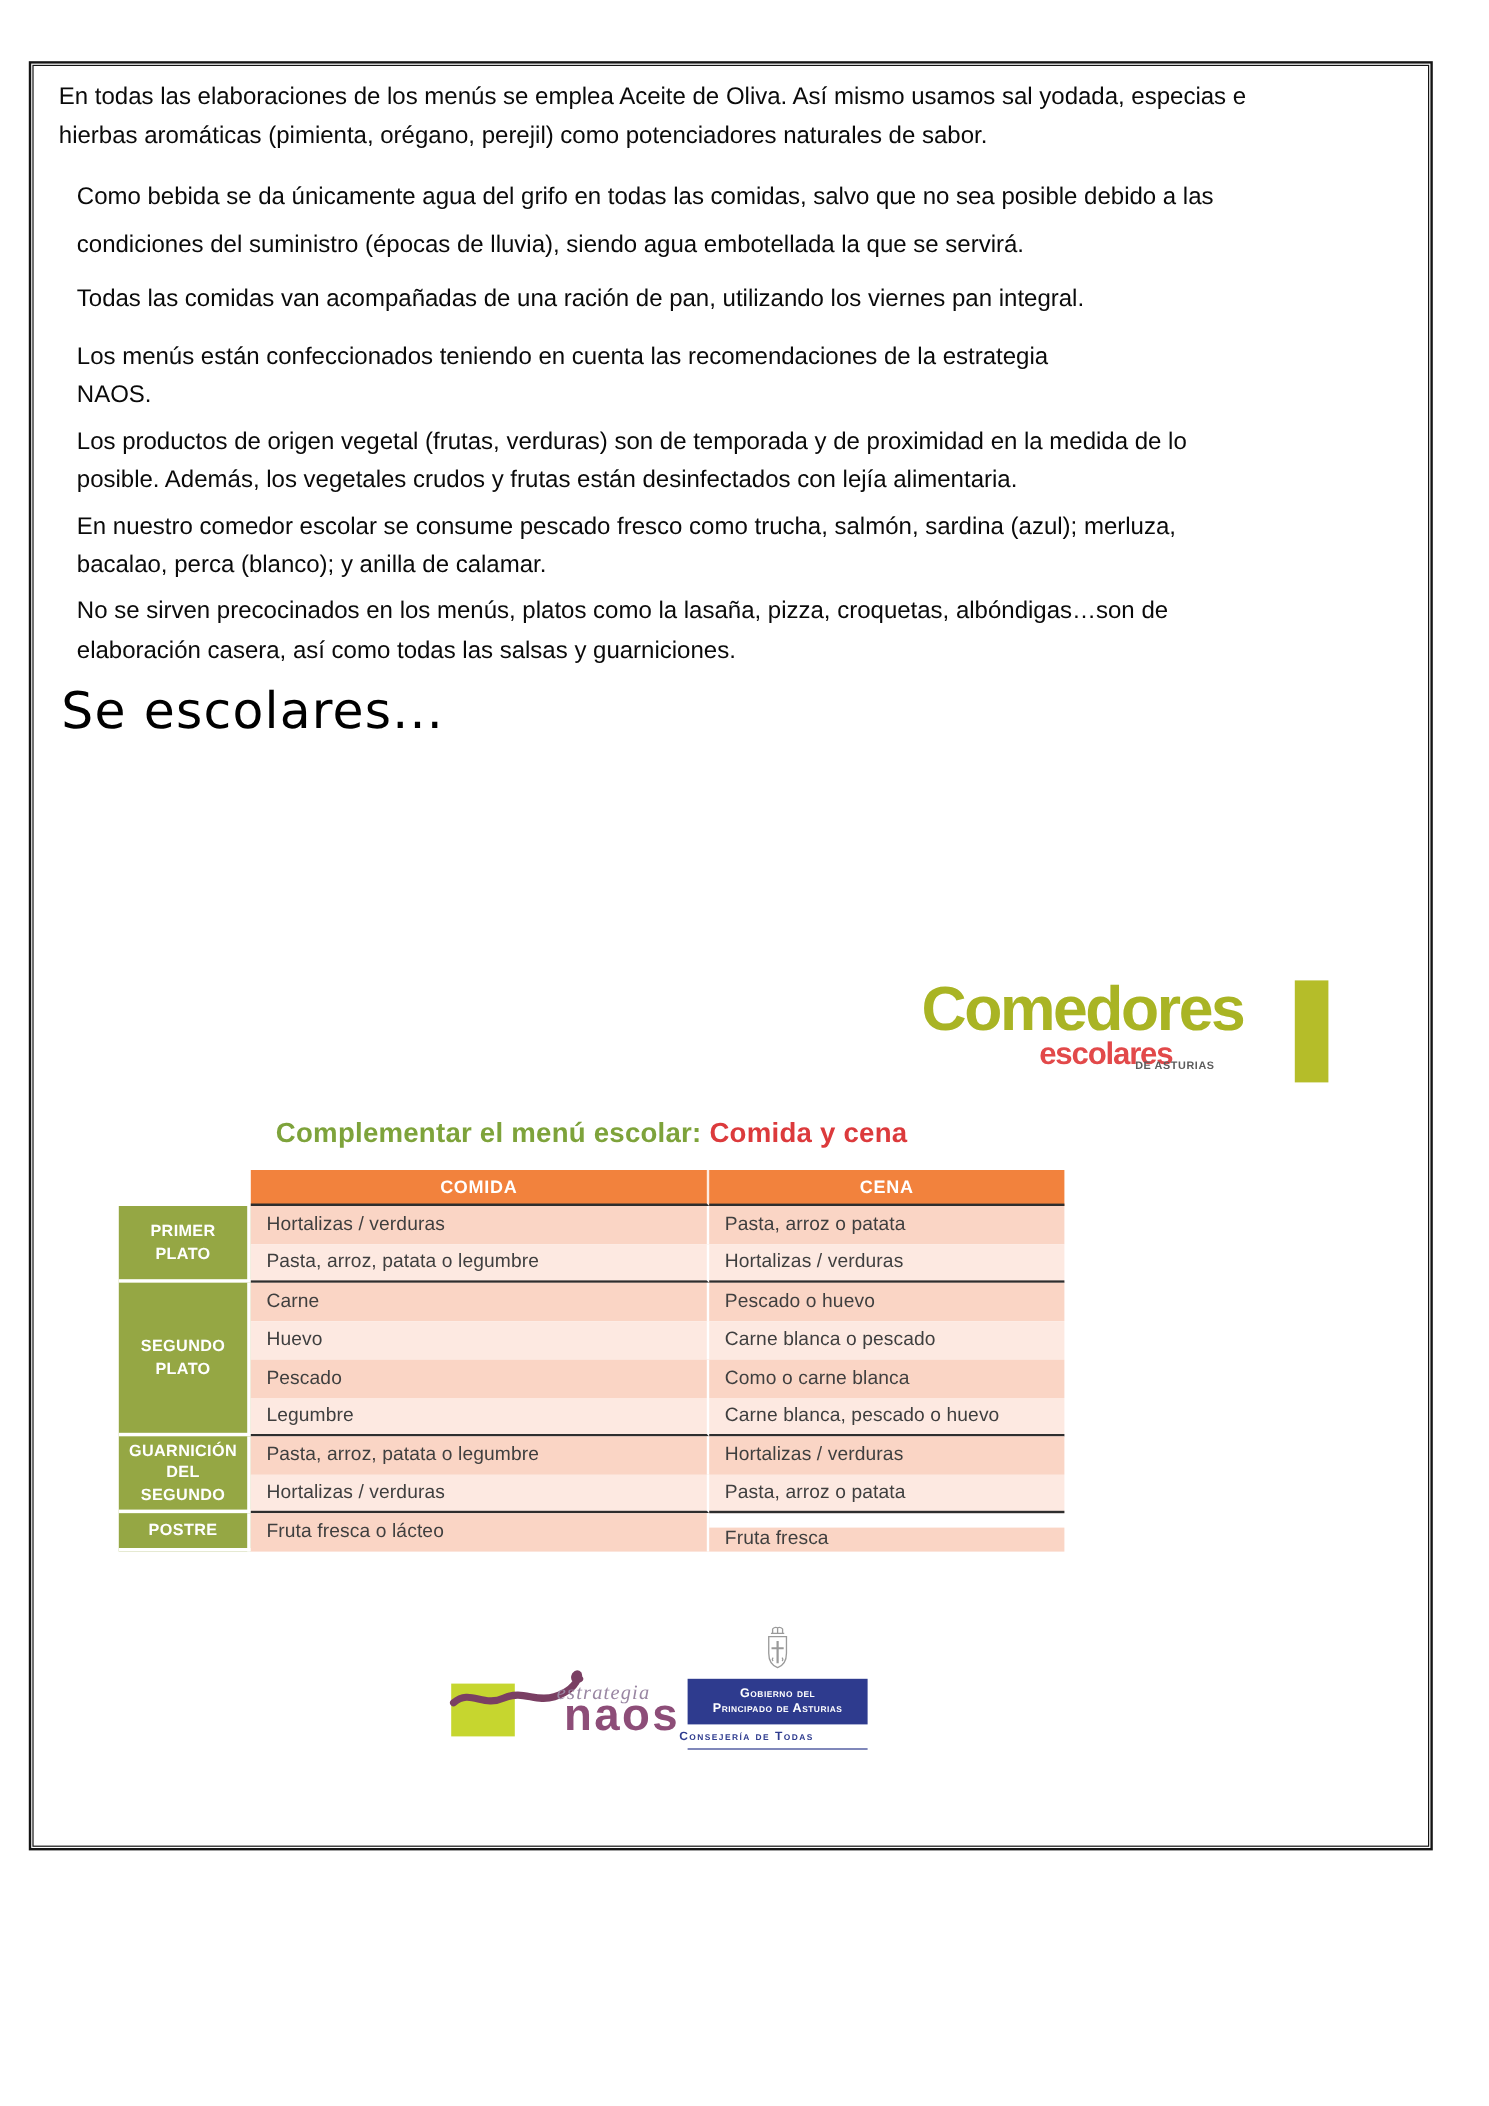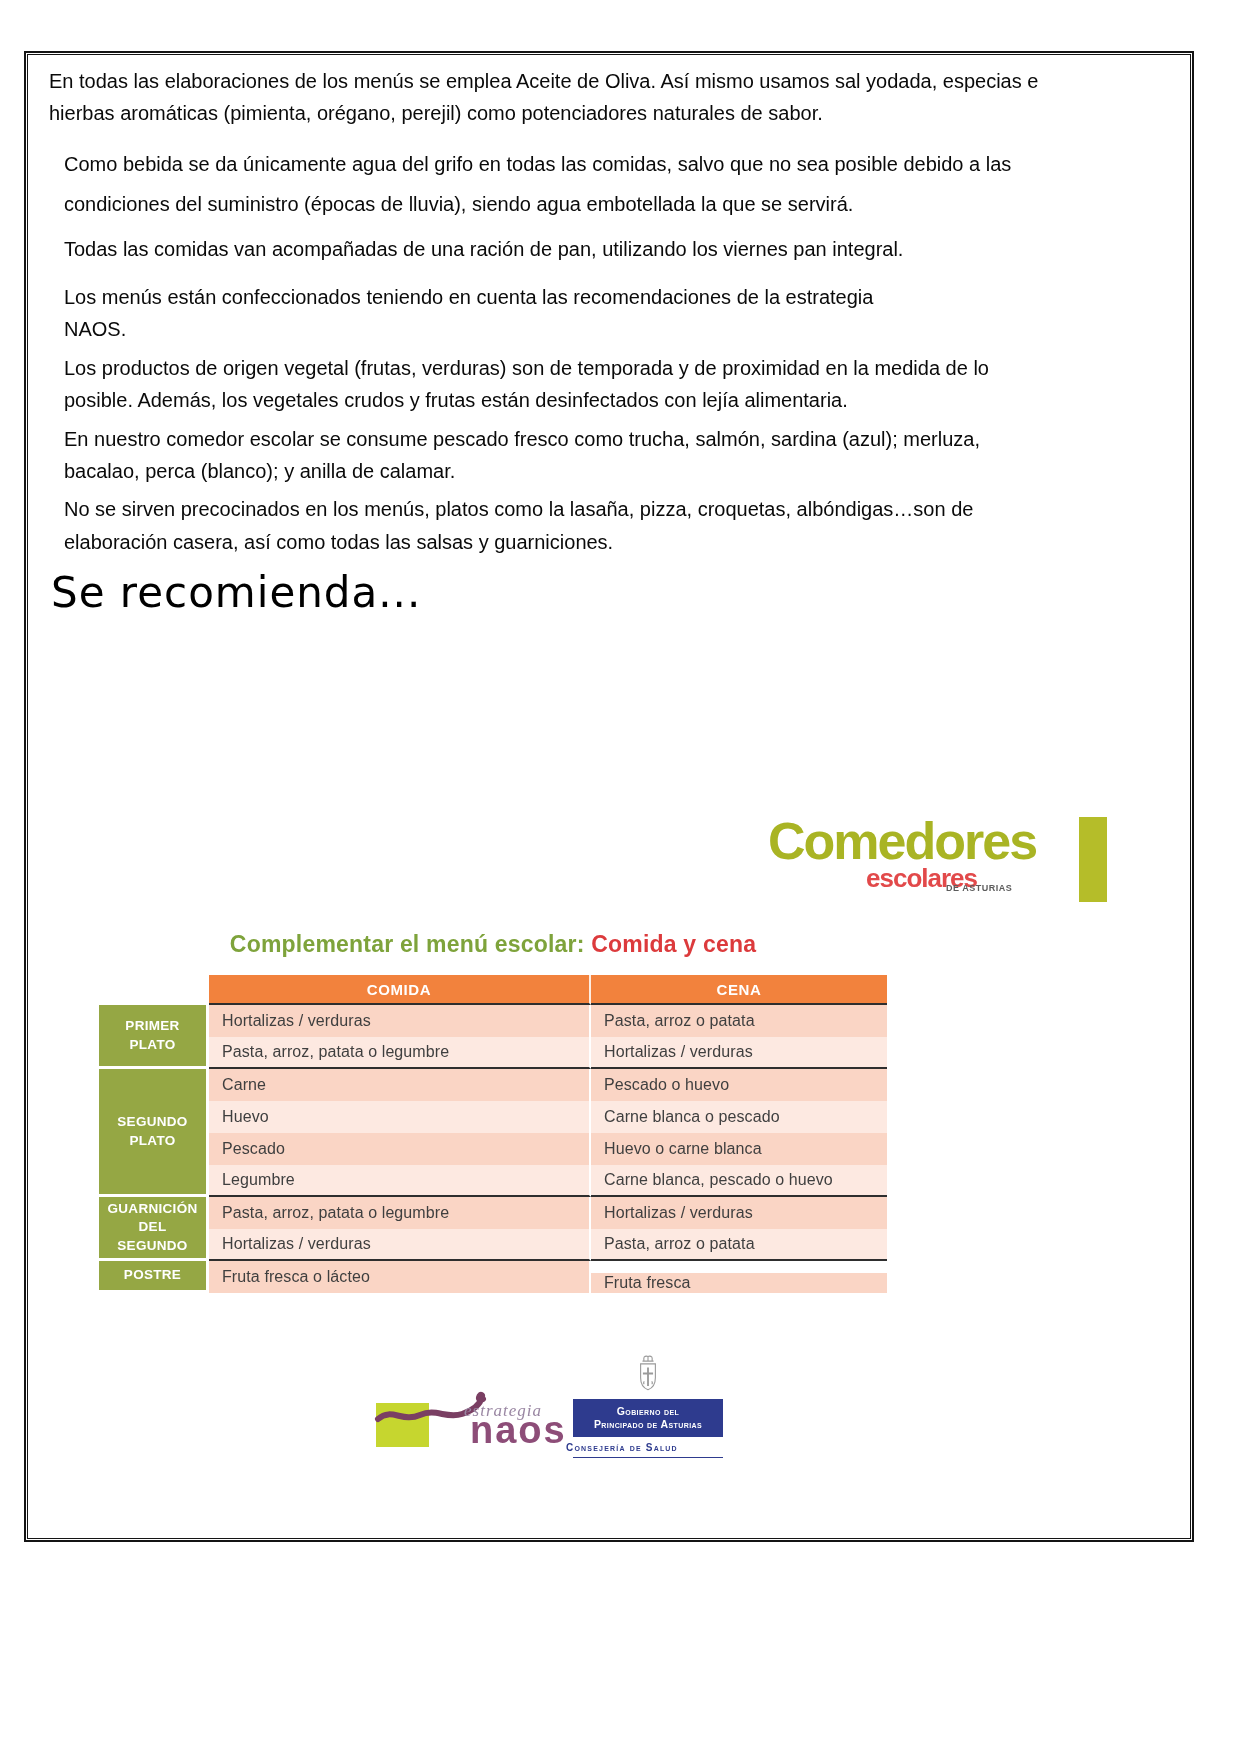--- a/index.html
+++ b/index.html
@@ -136,21 +136,21 @@
       <div id="paragraphs">
           <p class="para first">En todas las elaboraciones de los menús se emplea Aceite de Oliva. Así mismo usamos sal yodada, especias e hierbas aromáticas (pimienta, orégano, perejil) como potenciadores naturales de sabor.</p>
           <p class="para indent loose">Como bebida se da únicamente agua del grifo en todas las comidas, salvo que no sea posible debido a las condiciones del suministro (épocas de lluvia), siendo agua embotellada la que se servirá.</p>
           <p class="para indent gap-lg">Todas las comidas van acompañadas de una ración de pan, utilizando los viernes pan integral.</p>
           <p class="para indent">Los menús están confeccionados teniendo en cuenta las recomendaciones de la estrategia
 NAOS.</p>
           <p class="para indent">Los productos de origen vegetal (frutas, verduras) son de temporada y de proximidad en la medida de lo posible. Además, los vegetales crudos y frutas están desinfectados con lejía alimentaria.</p>
           <p class="para indent">En nuestro comedor escolar se consume pescado fresco como trucha, salmón, sardina (azul); merluza, bacalao, perca (blanco); y anilla de calamar.</p>
           <p class="para indent">No se sirven precocinados en los menús, platos como la lasaña, pizza, croquetas, albóndigas…son de elaboración casera, así como todas las salsas y guarniciones.</p>
         </div>
-      <div class="doc-heading">Se recomienda...</div>
+      <div class="doc-heading">Se escolares...</div>
     </div>
 
     <div class="brand">
       <div class="brand-word1">Comedores</div>
       <div class="brand-word2">escolares</div>
       <div class="brand-tagline">DE ASTURIAS</div>
       <div class="brand-bar"></div>
     </div>
 
     <div class="menu-title">
@@ -165,21 +165,21 @@
         <div class="cell body-cell dark comida" style="grid-area: 2 / 2;">Hortalizas / verduras</div>
         <div class="cell body-cell dark cena" style="grid-area: 2 / 3;">Pasta, arroz o patata</div>
         <div class="cell body-cell light comida group-end" style="grid-area: 3 / 2;">Pasta, arroz, patata o legumbre</div>
         <div class="cell body-cell light cena group-end" style="grid-area: 3 / 3;">Hortalizas / verduras</div>
         <div class="cell label-cell" style="grid-area: 4 / 1 / span 4;">SEGUNDO PLATO</div>
         <div class="cell body-cell dark comida" style="grid-area: 4 / 2;">Carne</div>
         <div class="cell body-cell dark cena" style="grid-area: 4 / 3;">Pescado o huevo</div>
         <div class="cell body-cell light comida" style="grid-area: 5 / 2;">Huevo</div>
         <div class="cell body-cell light cena" style="grid-area: 5 / 3;">Carne blanca o pescado</div>
         <div class="cell body-cell dark comida" style="grid-area: 6 / 2;">Pescado</div>
-        <div class="cell body-cell dark cena" style="grid-area: 6 / 3;">Huevo o carne blanca</div>
+        <div class="cell body-cell dark cena" style="grid-area: 6 / 3;">Como o carne blanca</div>
         <div class="cell body-cell light comida group-end" style="grid-area: 7 / 2;">Legumbre</div>
         <div class="cell body-cell light cena group-end" style="grid-area: 7 / 3;">Carne blanca, pescado o huevo</div>
         <div class="cell label-cell" style="grid-area: 8 / 1 / span 2;">GUARNICIÓN DEL SEGUNDO</div>
         <div class="cell body-cell dark comida" style="grid-area: 8 / 2;">Pasta, arroz, patata o legumbre</div>
         <div class="cell body-cell dark cena" style="grid-area: 8 / 3;">Hortalizas / verduras</div>
         <div class="cell body-cell light comida group-end" style="grid-area: 9 / 2;">Hortalizas / verduras</div>
         <div class="cell body-cell light cena group-end" style="grid-area: 9 / 3;">Pasta, arroz o patata</div>
         <div class="cell label-cell" style="grid-area: 10 / 1 / span 1;">POSTRE</div>
         <div class="cell body-cell dark comida" style="grid-area: 10 / 2;">Fruta fresca o lácteo</div>
         <div class="cell body-cell dark cena" style="grid-area: 10 / 3; margin-top: 12px;">Fruta fresca</div>
@@ -200,19 +200,19 @@
             <path d="M7 8 h12 M8.5 8 v-4 M13 8 v-5 M17.5 8 v-4 M8.5 4 q2 -2 4.5 -1 q2.5 -1 4.5 1"></path>
             <path d="M5 11 h16 v15 q0 10 -8 13 q-8 -3 -8 -13 z"></path>
             <path d="M13 15 v20 M7.5 21.5 h11" stroke-width="2"></path>
             <path d="M9 30 q-1.5 2 0 3 M17 30 q1.5 2 0 3"></path>
           </g>
         </svg>
         <div class="gov-box">
           <div>Gobierno del</div>
           <div>Principado de Asturias</div>
         </div>
-        <div class="gov-sub">Consejería de Salud</div>
+        <div class="gov-sub">Consejería de Todas</div>
         <div class="gov-line"></div>
       </div>
     </div>
 
   </div>
 </div>
 
 </body></html>

